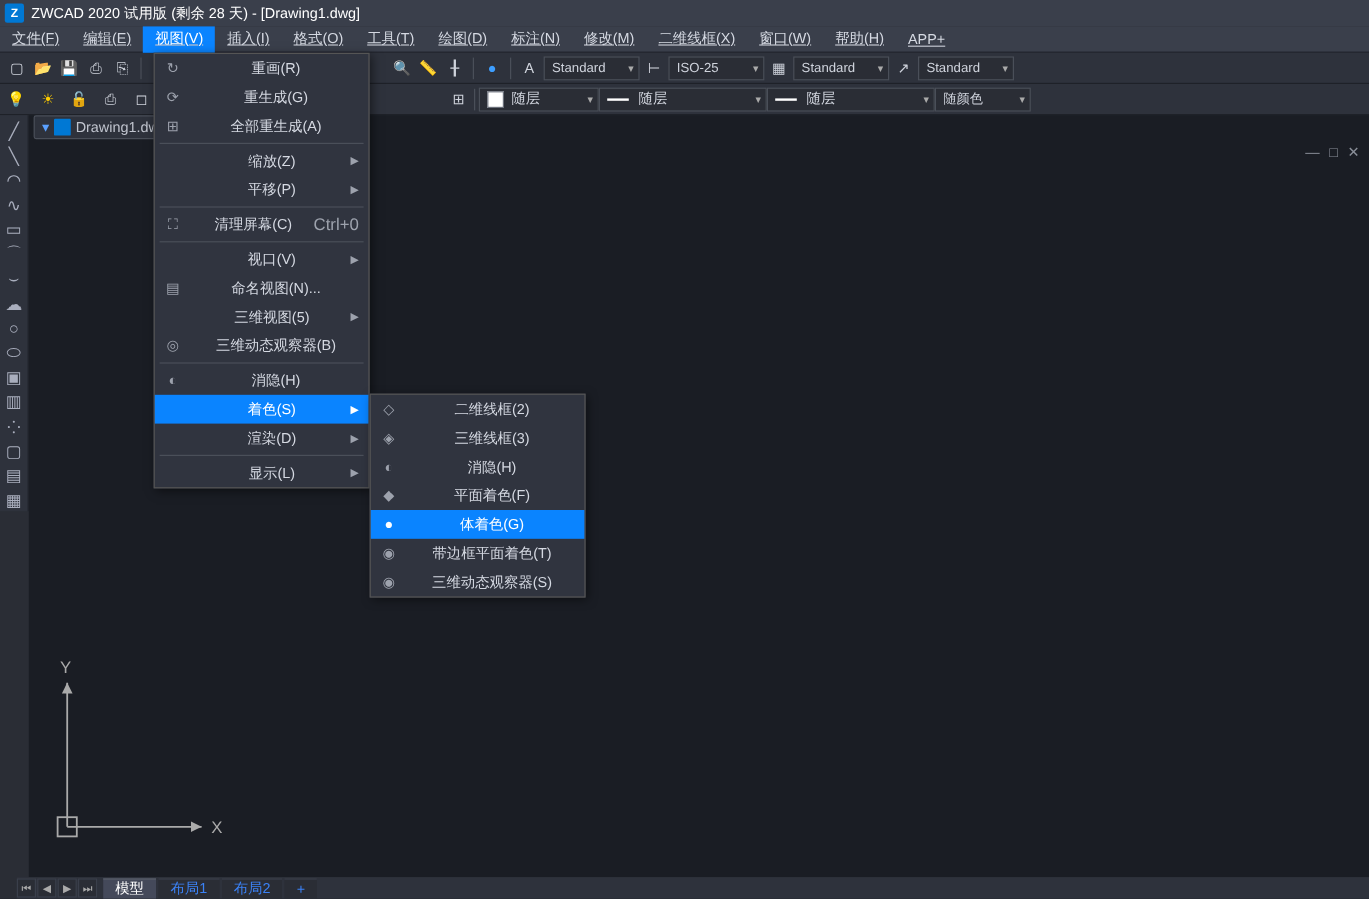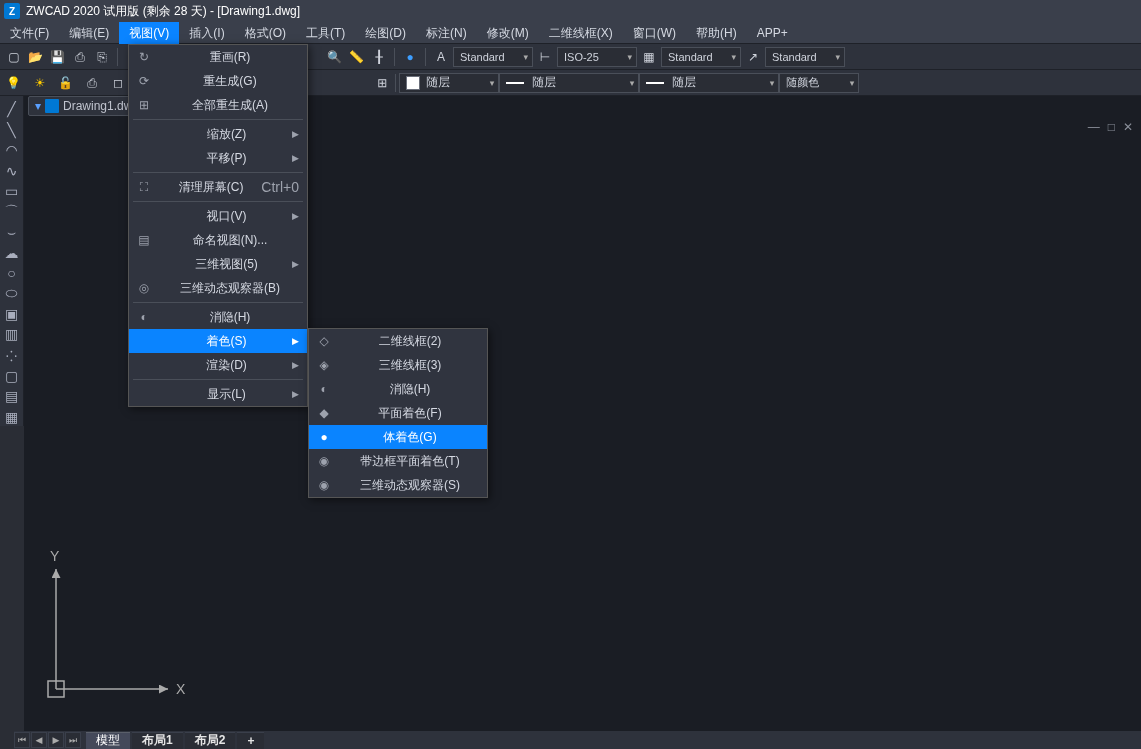--- a/index.html
+++ b/index.html
@@ -1,40 +1,40 @@
 <!DOCTYPE html>
 <html><head>
 <meta charset="utf-8">
 <style>
 * { margin: 0; padding: 0; box-sizing: border-box; font-family: "Microsoft YaHei", "Segoe UI", sans-serif; font-size: 12px; user-select: none; }
 body { background: #2a2d35; color: #c0c4ce; width: 1141px; height: 749px; overflow: hidden; position: relative; }
 .titlebar { background: #3a3f4b; height: 22px; display: flex; align-items: center; padding: 0 4px; color: #fff; }
 .titlebar .app-icon { width: 16px; height: 16px; background: #0078d4; border-radius: 2px; margin-right: 6px; display: flex; align-items: center; justify-content: center; color: #fff; font-size: 10px; font-weight: bold; }
-.menubar { background: #3a3f4b; height: 22px; display: flex; align-items: flex-start; border-bottom: 1px solid #1e2128; }
+.menubar { background: #3a3f4b; height: 22px; display: flex; align-items: center; border-bottom: 1px solid #1e2128; text-decoration: underline; }
 .menubar .menu-item { padding: 0 10px; height: 22px; display: flex; align-items: center; cursor: pointer; color: #d5d9e2; }
 .menubar .menu-item.active { background: #0a84ff; color: #fff; }
 .toolbar-row { background: #2e323c; height: 26px; display: flex; align-items: center; padding: 0 4px; border-bottom: 1px solid #1e2128; gap:2px; }
 .toolbar-row2 { background: #2e323c; height: 26px; display: flex; align-items: center; padding: 0 4px; border-bottom: 1px solid #1e2128; }
 .tool-btn { width: 20px; height: 20px; display: flex; align-items: center; justify-content: center; border-radius: 2px; cursor: pointer; color:#cfd3dc; }
 .std-dropdown { background: #2a2d35; border: 1px solid #4a4f59; height: 20px; padding: 0 20px 0 6px; display: flex; align-items: center; color: #cfd3dc; position: relative; min-width: 80px; font-size:11px; }
 .std-dropdown::after { content:"▾"; position:absolute; right:4px; color:#aaa; font-size:9px; }
 .layer-prop { display:flex; align-items:center; gap:6px; }
 .left-toolbar { position: absolute; left: 0; top: 96px; width: 24px; background: #2e323c; border-right: 1px solid #1e2128; height: 330px; display: flex; flex-direction: column; align-items: center; gap:2px; padding-top:4px; }
 .left-tool { width: 20px; height: 20px; display: flex; align-items: center; justify-content: center; cursor: pointer; color:#a9aebd; font-size:14px; }
 .drawing-tab { position:absolute; left:28px; top:96px; background:#2e323c; border:1px solid #4a4f59; border-radius:2px; padding:2px 6px; display:flex; align-items:center; gap:4px; font-size:11px; color:#c0c4ce; font-family: monospace; }
 .drawing-tab .doc-icon { width:14px; height:14px; background:#0078d4; border-radius:1px; }
 .canvas-area { position:absolute; left:24px; top:96px; right:0; bottom:18px; background:#1a1d24; }
 .win-ctrl { position:absolute; top:120px; right:8px; display:flex; gap:8px; color:#8a8f99; font-size:11px; }
 .ucs { position:absolute; left:38px; bottom:40px; }
 .ucs-y-line { stroke:#aaa; stroke-width:1.5; }
 .ucs-label { fill:#aaa; font-size:14px; }
 .bottom-tabs { position:absolute; left:14px; bottom:0; height:18px; display:flex; align-items:center; background:#2e323c; width:calc(100% - 14px); }
 .tab-nav-btn { width:16px; height:16px; display:flex; align-items:center; justify-content:center; background:#2a2d35; border:1px solid #3a3f4b; color:#aaa; font-size:9px; cursor:pointer; }
 .model-tab { padding:0 10px; height:17px; display:flex; align-items:center; background:#44495a; border-top:1px solid #5a5f6a; margin:0 1px; cursor:pointer; color:#fff; }
-.layout-tab { padding:0 10px; height:17px; display:flex; align-items:center; background:#2a2d35; border-top:1px solid #3a3f4b; margin:0 1px; cursor:pointer; color:#e5e5e5;font-weight:bold; }
+.layout-tab { padding:0 10px; height:17px; display:flex; align-items:center; background:#2a2d35; border-top:1px solid #3a3f4b; margin:0 1px; cursor:pointer; color:#3b82f6; }
 .dropdown-menu { position:absolute; top:44px; left:128px; width:180px; background:#30343f; border:1px solid #555; box-shadow:2px 2px 8px rgba(0,0,0,.5); z-index:100; }
 .submenu { position:absolute; top:328px; left:308px; width:180px; background:#30343f; border:1px solid #555; box-shadow:2px 2px 8px rgba(0,0,0,.5); z-index:110; }
 .menu-row { display:flex; align-items:center; height:24px; padding:0 8px 0 4px; color:#d5d9e2; cursor:pointer; position:relative; }
 .menu-row.highlight { background:#0a84ff; color:#fff; }
 .menu-row .icon-slot { width:22px; display:flex; align-items:center; justify-content:center; font-size:12px; color:#9da2ad; }
 .menu-row.highlight .icon-slot { color:#fff; }
 .menu-row .label { flex:1; padding-left:6px;text-align:center; }
 .menu-row .shortcut { color:#9da2ad; font-size:14px; }
 .menu-row .arrow { font-size:9px; color:#9da2ad; }
 .menu-row.highlight .arrow { color:#fff; }

